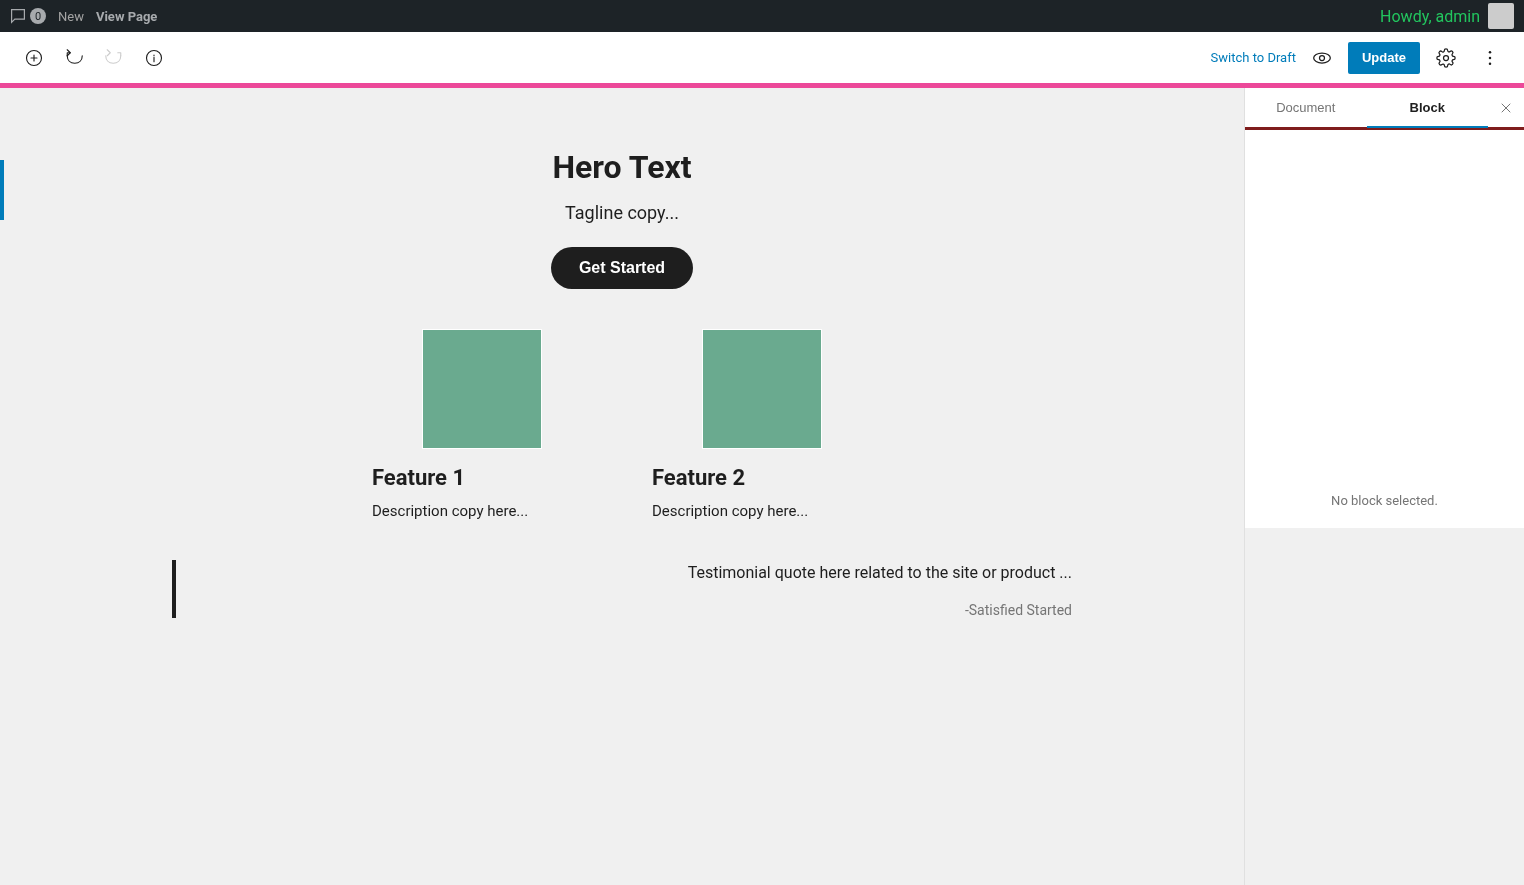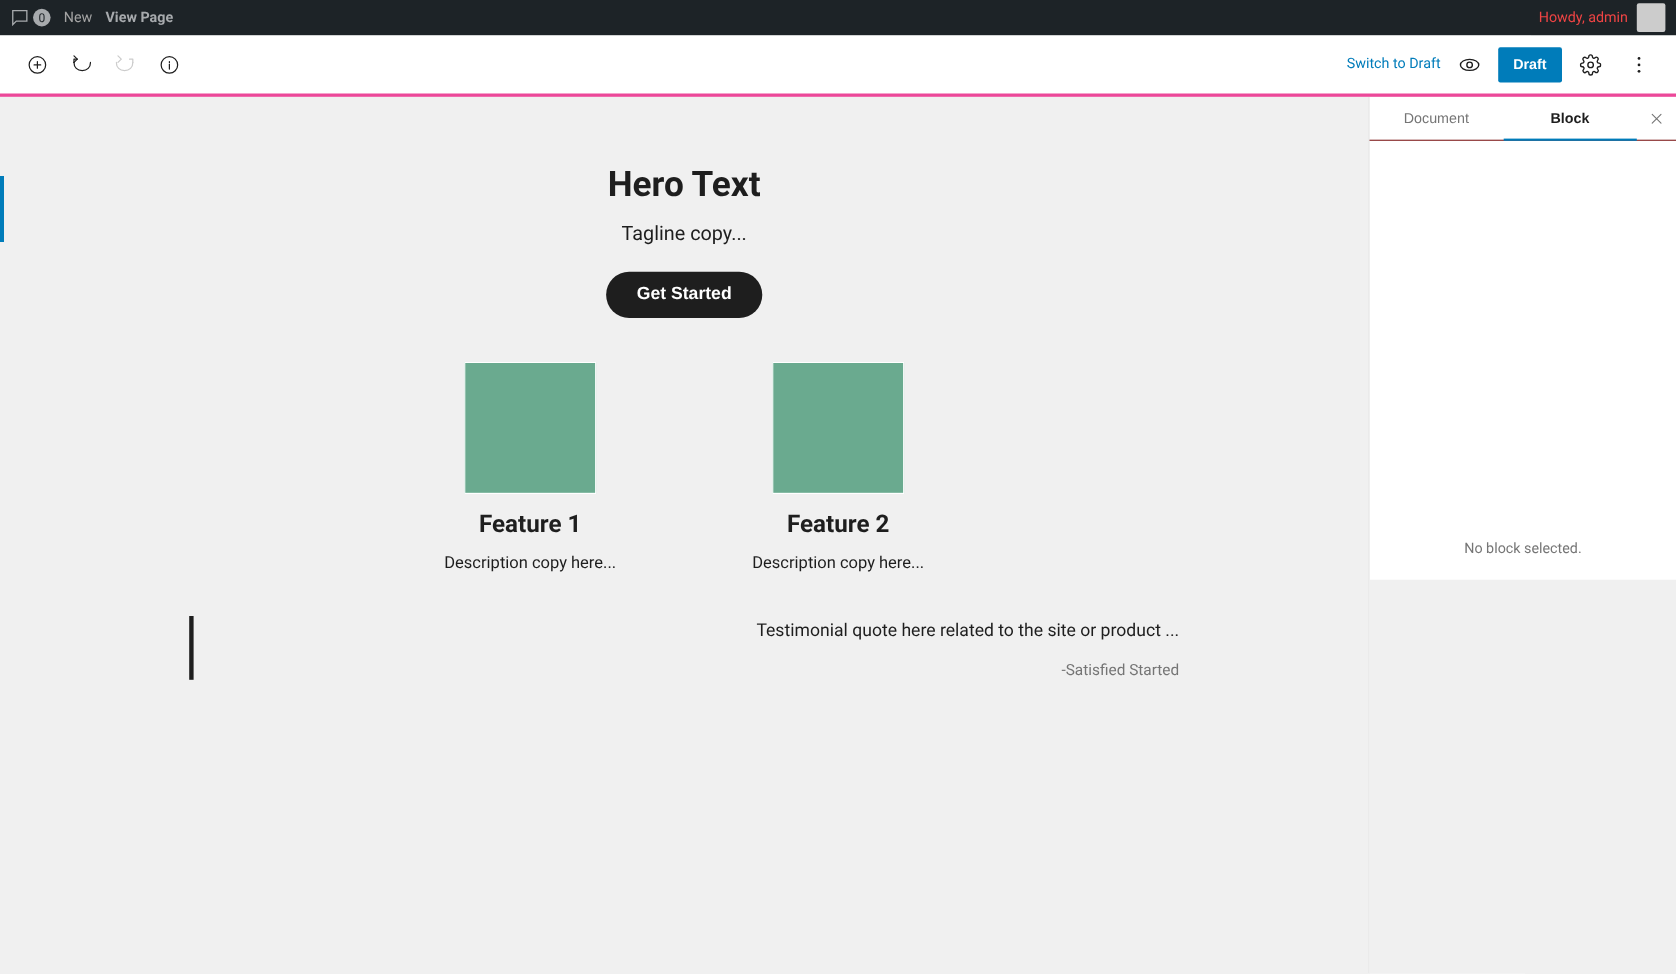--- a/index.html
+++ b/index.html
@@ -44,34 +44,34 @@
       cursor: pointer;
       font-weight: bold;
     }
     .admin-bar-right {
       margin-left: auto;
       display: flex;
       align-items: center;
       gap: 8px;
     }
     .admin-bar-howdy {
-      color: #ef4444;
-      font-size: 13px;
+      color: #22c55e;
+      font-size: 16px;
     }
     .admin-avatar {
       width: 26px; height: 26px;
       background: #ccc;
       border-radius: 2px;
     }
 
     
     .editor-toolbar {
       height: 56px;
       background: #fff;
-      border-bottom: 3px solid #ec4899;
+      border-bottom: 5px solid #ec4899;
       display: flex;
       align-items: center;
       padding: 0 16px;
       position: fixed;
       top: 32px; left: 0; right: 0;
       z-index: 99;
     }
     .toolbar-left {
       display: flex;
       align-items: center;
@@ -215,21 +215,20 @@
     
     .features-section {
       display: flex;
       gap: 60px;
       justify-content: center;
       margin-bottom: 40px;
     }
     .feature-item {
       flex: 1;
       max-width: 220px;
-      text-align: center;
     }
     .feature-image {
       width: 120px;
       height: 120px;
       margin: 0 auto 16px auto;
       position: relative;
     }
     .feature-image svg {
       width: 100%;
       height: 100%;
@@ -267,21 +266,21 @@
     .right-sidebar {
       width: 280px;
       background: #fff;
       border-left: 1px solid #e0e0e0;
       display: flex;
       flex-direction: column;
       flex-shrink: 0;
     }
     .sidebar-tabs {
       display: flex;
-      border-bottom: 1px solid #7f1d1d;
+      border-bottom: 3px solid #7f1d1d;
       position: relative;
     }
     .sidebar-tab {
       flex: 1;
       padding: 12px 0;
       text-align: center;
       font-size: 13px;
       font-weight: 500;
       color: #757575;
       cursor: pointer;
@@ -389,21 +388,21 @@
     </button>
   </div>
   <div class="toolbar-right">
     <a class="switch-draft-link">Switch to Draft</a>
     <button class="preview-icon-btn" title="View">
       <svg width="20" height="20" viewBox="0 0 24 24" fill="none">
           <ellipse cx="12" cy="12" rx="10" ry="6" stroke="#1e1e1e" stroke-width="1.5"></ellipse>
           <circle cx="12" cy="12" r="3" stroke="#1e1e1e" stroke-width="1.5"></circle>
         </svg>
     </button>
-    <button class="update-btn">Draft</button>
+    <button class="update-btn">Update</button>
     <button class="settings-btn" title="Settings">
       <svg width="20" height="20" viewBox="0 0 24 24" fill="none">
           <circle cx="12" cy="12" r="3" stroke="#1e1e1e" stroke-width="1.5"></circle>
           <path d="M19.4 15a1.65 1.65 0 0 0 .33 1.82l.06.06a2 2 0 0 1-2.83 2.83l-.06-.06a1.65 1.65 0 0 0-1.82-.33 1.65 1.65 0 0 0-1 1.51V21a2 2 0 0 1-4 0v-.09A1.65 1.65 0 0 0 9 19.4a1.65 1.65 0 0 0-1.82.33l-.06.06a2 2 0 0 1-2.83-2.83l.06-.06A1.65 1.65 0 0 0 4.68 15a1.65 1.65 0 0 0-1.51-1H3a2 2 0 0 1 0-4h.09A1.65 1.65 0 0 0 4.6 9a1.65 1.65 0 0 0-.33-1.82l-.06-.06a2 2 0 0 1 2.83-2.83l.06.06A1.65 1.65 0 0 0 9 4.68a1.65 1.65 0 0 0 1-1.51V3a2 2 0 0 1 4 0v.09a1.65 1.65 0 0 0 1 1.51 1.65 1.65 0 0 0 1.82-.33l.06-.06a2 2 0 0 1 2.83 2.83l-.06.06A1.65 1.65 0 0 0 19.4 9a1.65 1.65 0 0 0 1.51 1H21a2 2 0 0 1 0 4h-.09a1.65 1.65 0 0 0-1.51 1z" stroke="#1e1e1e" stroke-width="1.5"></path>
         </svg>
     </button>
     <button class="more-btn" title="Options">
       <svg width="20" height="20" viewBox="0 0 24 24" fill="#1e1e1e">
           <circle cx="12" cy="5" r="1.5"></circle>
           <circle cx="12" cy="12" r="1.5"></circle>

